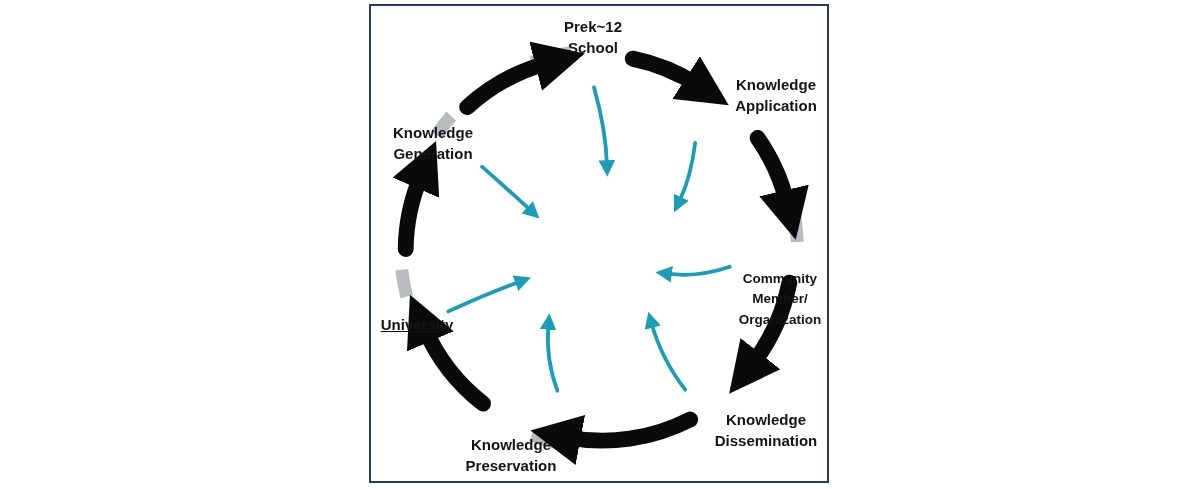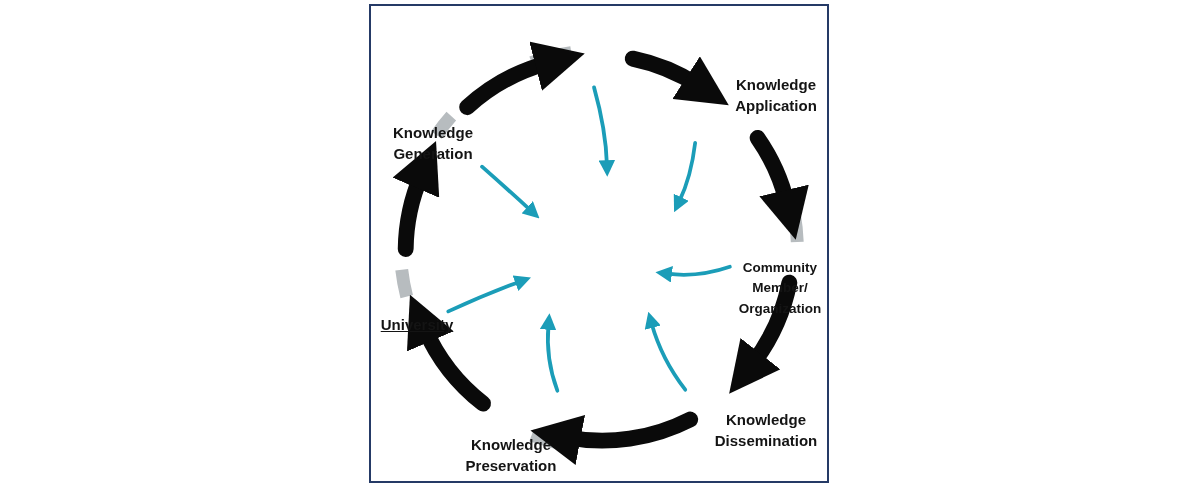--- a/index.html
+++ b/index.html
@@ -98,25 +98,27 @@
         <path d="M327,138 Q323,172 311,197" marker-end="url(#head-teal)"></path>
         <path d="M362,263 Q330,274 299,270" marker-end="url(#head-teal)"></path>
         <path d="M317,387 Q293,356 283,320" marker-end="url(#head-teal)"></path>
         <path d="M188,388 Q176,356 179,322" marker-end="url(#head-teal)"></path>
         <path d="M78,308 Q115,291 150,278" marker-end="url(#head-teal)"></path>
         <path d="M112,162 Q138,185 161,206" marker-end="url(#head-teal)"></path>
       </g>
     </svg>
 
 
+    <div class="node-label" style="left:222px; top:10px;">Prek~12
+School</div>
 
     <div class="node-label" style="left:405px; top:68px;">Knowledge
 Application</div>
 
-    <div class="node-label small" style="left:409px; top:252px;">Community
+    <div class="node-label small" style="left:409px; top:263px;">Community
 Member/
 Organization</div>
 
     <div class="node-label" style="left:395px; top:403px;">Knowledge
 Dissemination</div>
 
     <div class="node-label" style="left:140px; top:428px;">Knowledge
 Preservation</div>
 
     <div class="node-label" style="left:46px; top:308px;text-decoration:underline;">University</div>

